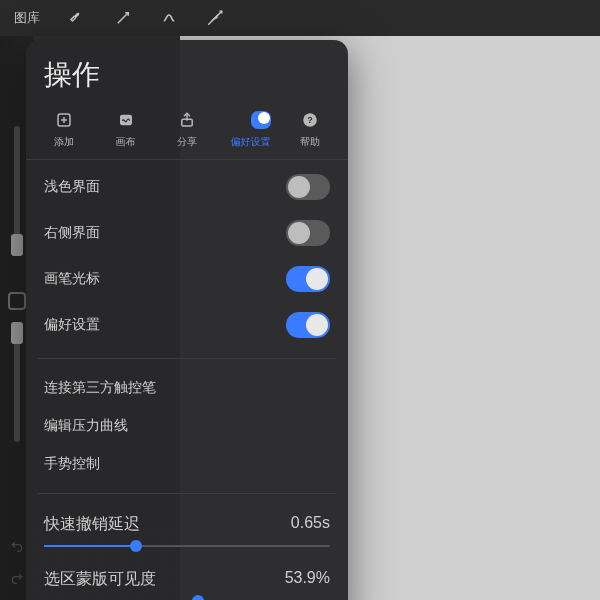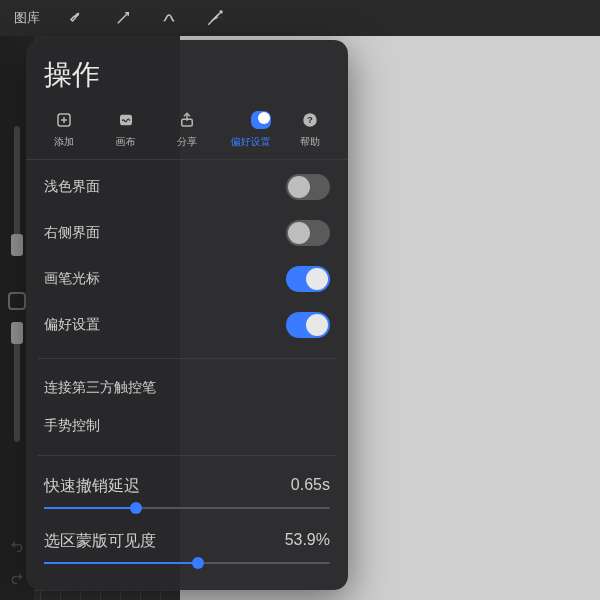--- a/index.html
+++ b/index.html
@@ -265,20 +265,23 @@
     </div>
   </div>
 
   <div class="divider"></div>
 
   <div class="section">
     <div class="row link">
       <span>连接第三方触控笔</span>
     </div>
     <div class="row link">
+      <span>编辑压力曲线</span>
+    </div>
+    <div class="row link">
       <span>手势控制</span>
     </div>
   </div>
 
   <div class="divider"></div>
 
   <div class="section">
     <div class="slider-row">
       <div class="sl-head">
         <span>快速撤销延迟</span>

